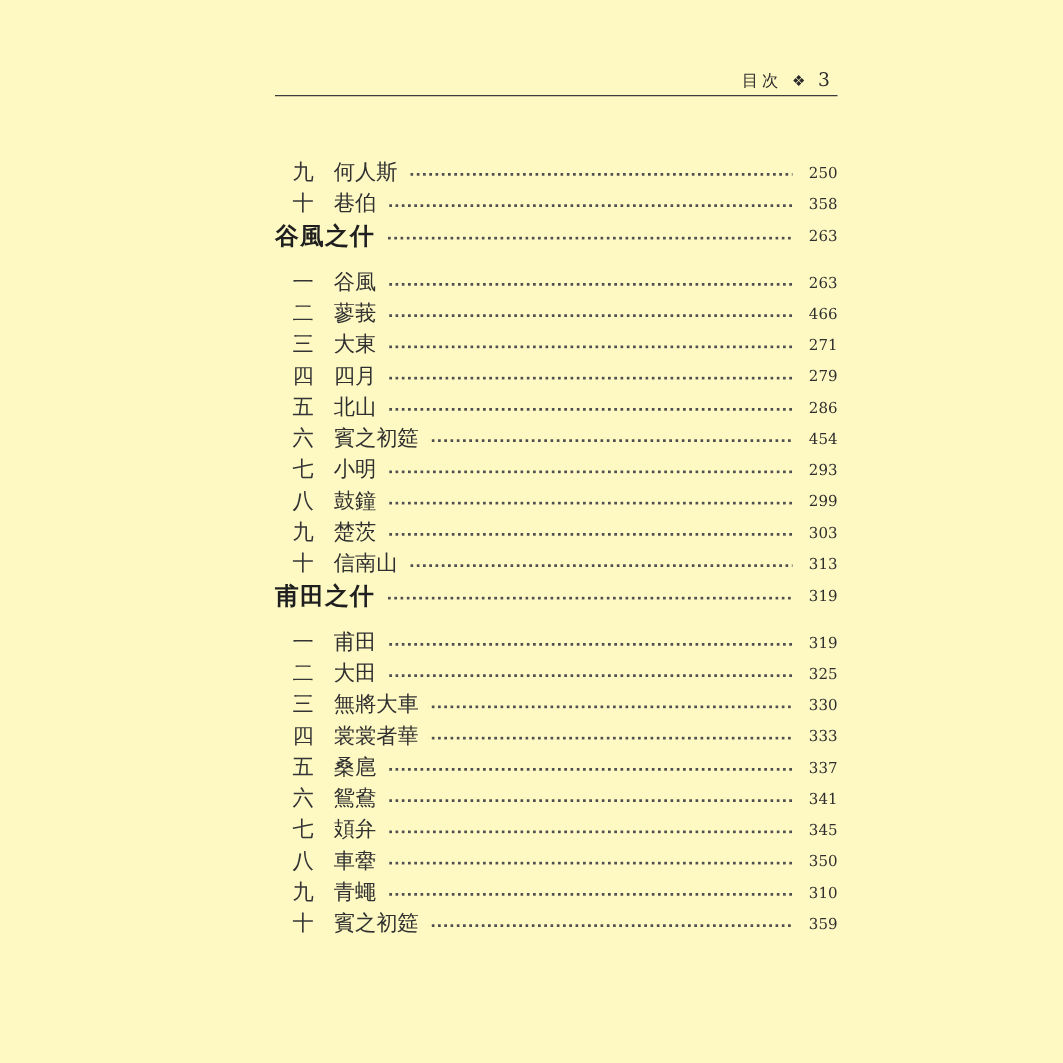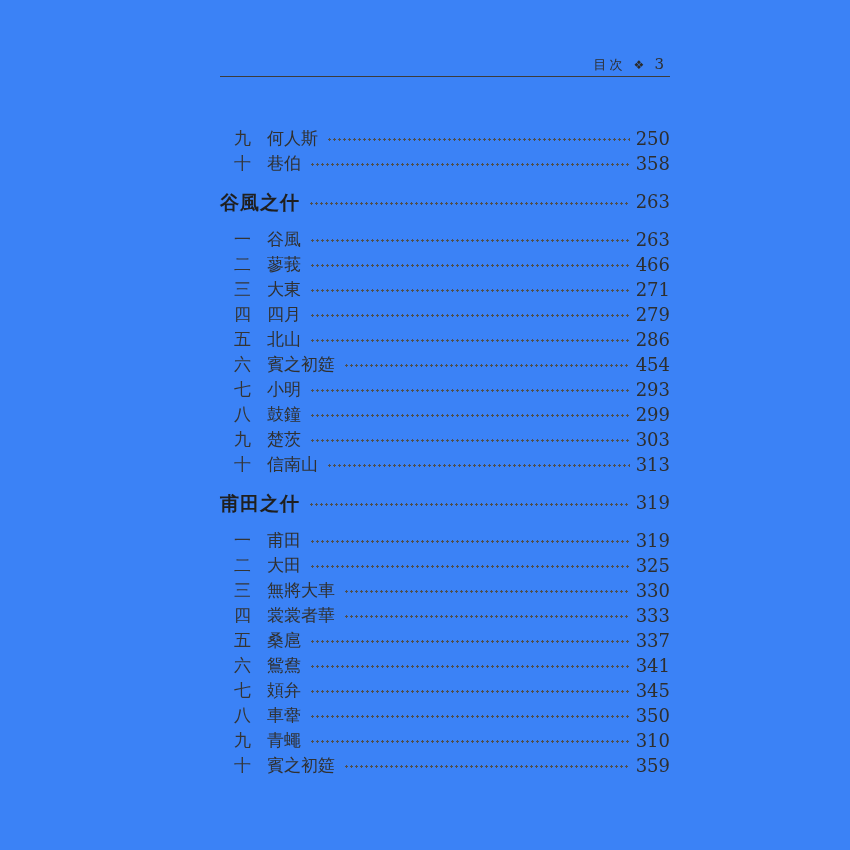--- a/index.html
+++ b/index.html
@@ -11,21 +11,21 @@
     width: 850px;
     height: 850px;
     overflow: hidden;
     position: relative;
     font-family: "DejaVu Serif", "Liberation Serif", serif;
     color: #303030;
   }
   .sheet {
     position: absolute;
     inset: 0;
-    background: #3b82f6;
+    background: #fef9c3;
   }
   .content {
     position: absolute;
     left: 220px;
     top: 0;
     width: 450px;
   }
   
   .page-header {
     padding-top: 54px;
@@ -75,21 +75,21 @@
     color: #343434;
   }
   .title {
     flex: 0 0 auto;
     color: #303030;
   }
   .heading-row {
     display: flex;
     align-items: center;
     height: 26px;
-    margin: 13px 0 12px 0;
+    margin: 0 0 12px 0;
     font-size: 19px;
     line-height: 26px;
     font-weight: bold;
     white-space: nowrap;
   }
   .heading-title {
     flex: 0 0 auto;
     color: #1f1f1f;
     letter-spacing: 1px;
   }
@@ -99,21 +99,21 @@
     margin: 0 6px 0 8px;
     background-image: radial-gradient(circle, #4f4f4f 1.05px, rgba(0,0,0,0) 1.35px);
     background-size: 5px 5px;
     background-repeat: repeat-x;
     background-position: 1px calc(50% + 1px);
   }
   .pagenum {
     flex: 0 0 auto;
     min-width: 30px;
     text-align: right;
-    font-size: 18px;
+    font-size: 12px;
     font-weight: normal;
     color: #2e2e2e;
   }
 </style>
 </head>
 <body>
 
 <div class="sheet">
   <div class="content">
 

